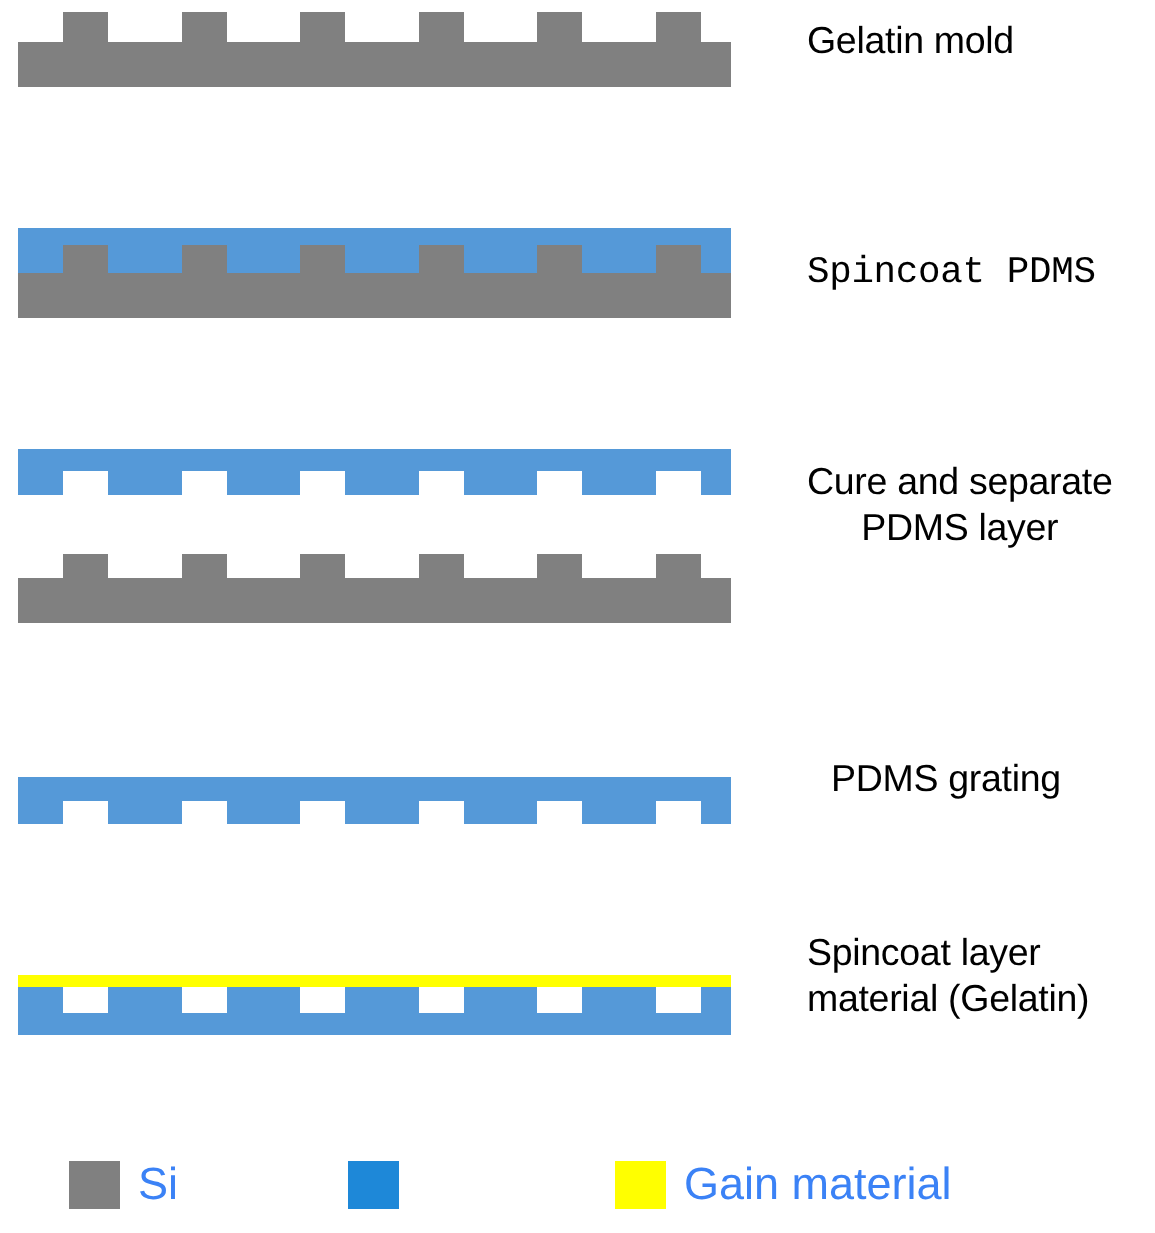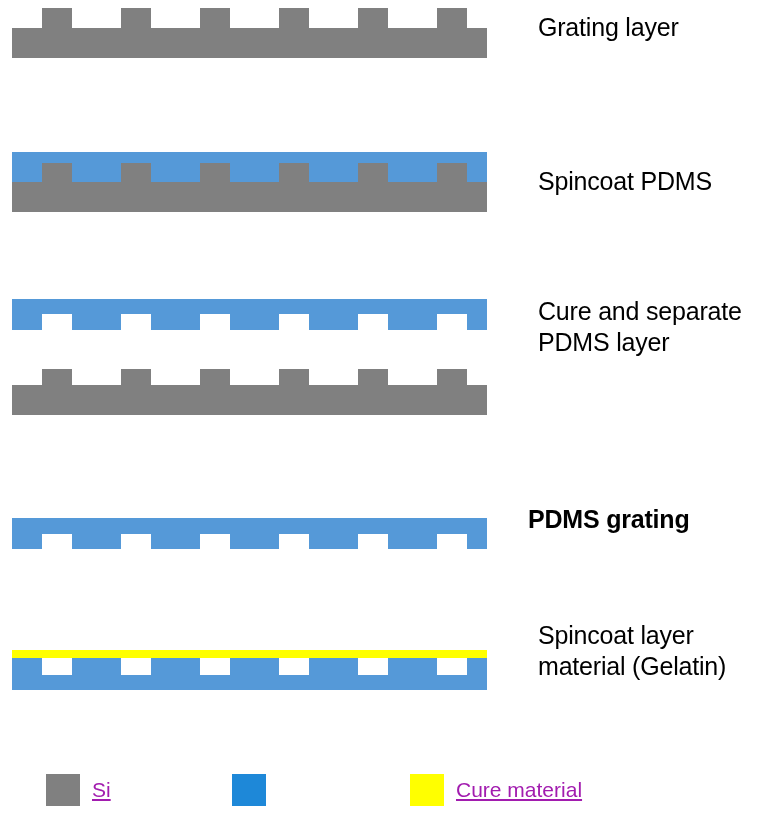--- a/index.html
+++ b/index.html
@@ -47,25 +47,24 @@
     position: absolute;
     left: 0;
     top: 4px;
     width: 34px;
     height: 32px;
   }
   .legend-text {
     position: absolute;
     top: 0;
     font-family: "Liberation Sans", sans-serif;
-    font-size: 21px;
+    font-size: 30px;
     line-height: 40px;
-    color: #a21caf;
+    color: #3b82f6;
     white-space: nowrap;
-    text-decoration: underline;
   }
 </style>
 </head>
 <body>
 
 <svg id="figure" viewBox="0 0 770 822">
   <g id="layer-group">
       <g>
         <polygon points="12,58 12,28 42,28 42,8 72,8 72,28 121,28 121,8 151,8 151,28 200,28 200,8 230,8 230,28 279,28 279,8 309,8 309,28 358,28 358,8 388,8 388,28 437,28 437,8 467,8 467,28 487,28 487,58" fill="#808080" shape-rendering="crispEdges"></polygon>
       </g>
@@ -81,35 +80,35 @@
         <polygon points="12,518 487,518 487,549 467,549 467,534 437,534 437,549 388,549 388,534 358,534 358,549 309,549 309,534 279,534 279,549 230,549 230,534 200,534 200,549 151,549 151,534 121,534 121,549 72,549 72,534 42,534 42,549 12,549" fill="#5599d8" shape-rendering="crispEdges"></polygon>
       </g>
       <g>
         <polygon points="12,650 487,650 487,675 467,675 467,658 437,658 437,675 388,675 388,658 358,658 358,675 309,675 309,658 279,658 279,675 230,675 230,658 200,658 200,675 151,675 151,658 121,658 121,675 72,675 72,658 42,658 42,675 12,675" fill="#ffff00" shape-rendering="crispEdges"></polygon>
         <polygon points="12,658 42,658 42,675 72,675 72,658 121,658 121,675 151,675 151,658 200,658 200,675 230,675 230,658 279,658 279,675 309,675 309,658 358,658 358,675 388,675 388,658 437,658 437,675 467,675 467,658 487,658 487,690 12,690" fill="#5599d8" shape-rendering="crispEdges"></polygon>
       </g>
     </g>
 </svg>
 
 <div id="step-labels">
-    <div class="step-label" style="left: 538px; top: 12px;">Grating layer</div>
-    <div class="step-label" style="left: 538px; top: 166px;">Spincoat PDMS</div>
-    <div class="step-label" style="left: 538px; top: 296px;">Cure and separate
+    <div class="step-label" style="left: 538px; top: 12px;">Gelatin mold</div>
+    <div class="step-label" style="left: 538px; top: 166px; font-family: Liberation Mono, monospace;">Spincoat PDMS</div>
+    <div class="step-label" style="left: 538px; top: 306px; text-align: center;">Cure and separate
 PDMS layer</div>
-    <div class="step-label" style="left: 528px; top: 504px; font-weight: bold;">PDMS grating</div>
+    <div class="step-label" style="left: 554px; top: 504px;">PDMS grating</div>
     <div class="step-label" style="left: 538px; top: 620px;">Spincoat layer
 material (Gelatin)</div>
   </div>
 
 <div class="legend-row" id="legend-row">
     <div class="legend-item" style="left: 46px;">
       <span class="legend-swatch" style="background: rgb(128, 128, 128);"></span>
       <span class="legend-text" style="left: 46px;">Si</span>
     </div>
     <div class="legend-item" style="left: 232px;">
       <span class="legend-swatch" style="background: rgb(30, 136, 216);"></span>
       <span class="legend-text" style="left: 46px; margin-top: 44px;">PDMS</span>
     </div>
     <div class="legend-item" style="left: 410px;">
       <span class="legend-swatch" style="background: rgb(255, 255, 0);"></span>
-      <span class="legend-text" style="left: 46px;">Cure material</span>
+      <span class="legend-text" style="left: 46px;">Gain material</span>
     </div>
   </div>
 
 </body></html>

